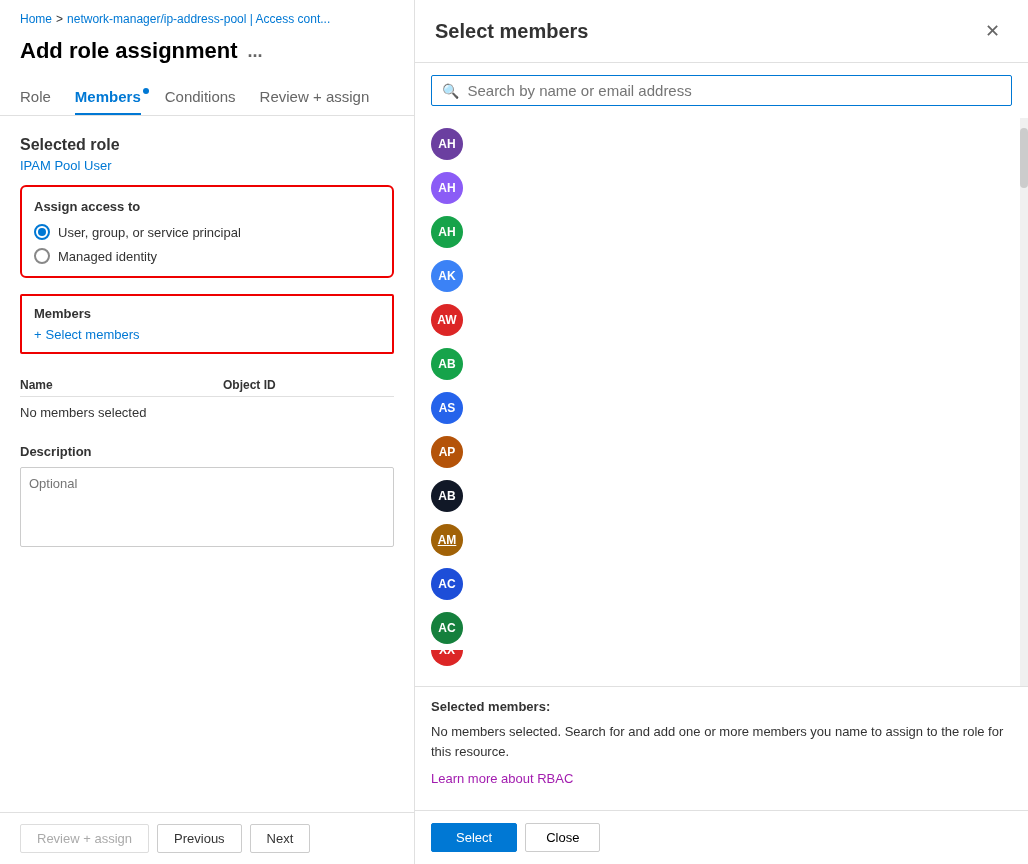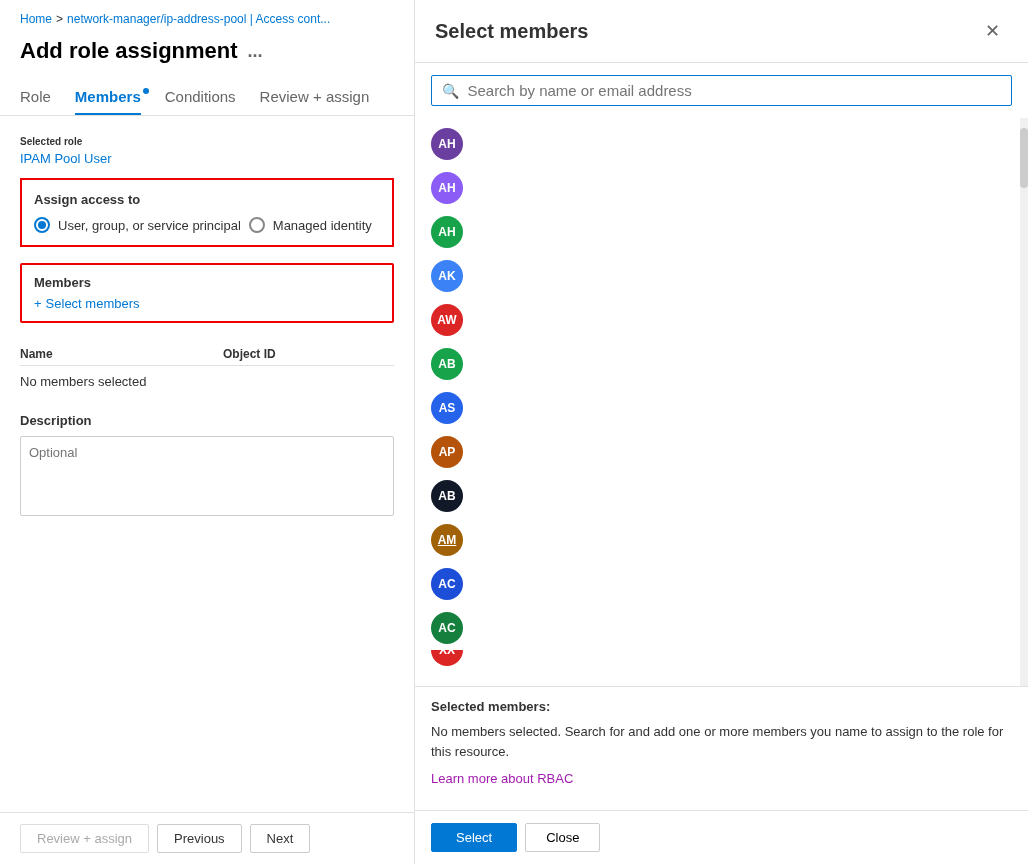--- a/index.html
+++ b/index.html
@@ -65,43 +65,43 @@
       right: -8px;
     }
 
     .content {
       flex: 1;
       overflow-y: auto;
       padding: 20px;
     }
 
     .selected-role-label {
-      font-size: 10px;
+      font-size: 16px;
       font-weight: 600;
       color: #333;
       margin-bottom: 4px;
     }
     .selected-role-value {
       font-size: 13px;
       color: #0078d4;
       margin-bottom: 12px;
     }
 
     .assign-access-box {
       border: 2px solid #e00;
-      border-radius: 0;
+      border-radius: 6px;
       padding: 12px;
       margin-bottom: 16px;
     }
     .assign-access-title {
       font-size: 13px;
       font-weight: 600;
       margin-bottom: 10px;
     }
-    .radio-group { display: flex; flex-direction: row; gap: 8px; }
+    .radio-group { display: flex; flex-direction: column; gap: 8px; }
     .radio-item { display: flex; align-items: center; gap: 8px; font-size: 13px; cursor: pointer; }
     .radio-circle {
       width: 16px; height: 16px;
       border-radius: 50%;
       border: 2px solid #0078d4;
       display: flex; align-items: center; justify-content: center;
       flex-shrink: 0;
     }
     .radio-circle.checked::after {
       content: '';

